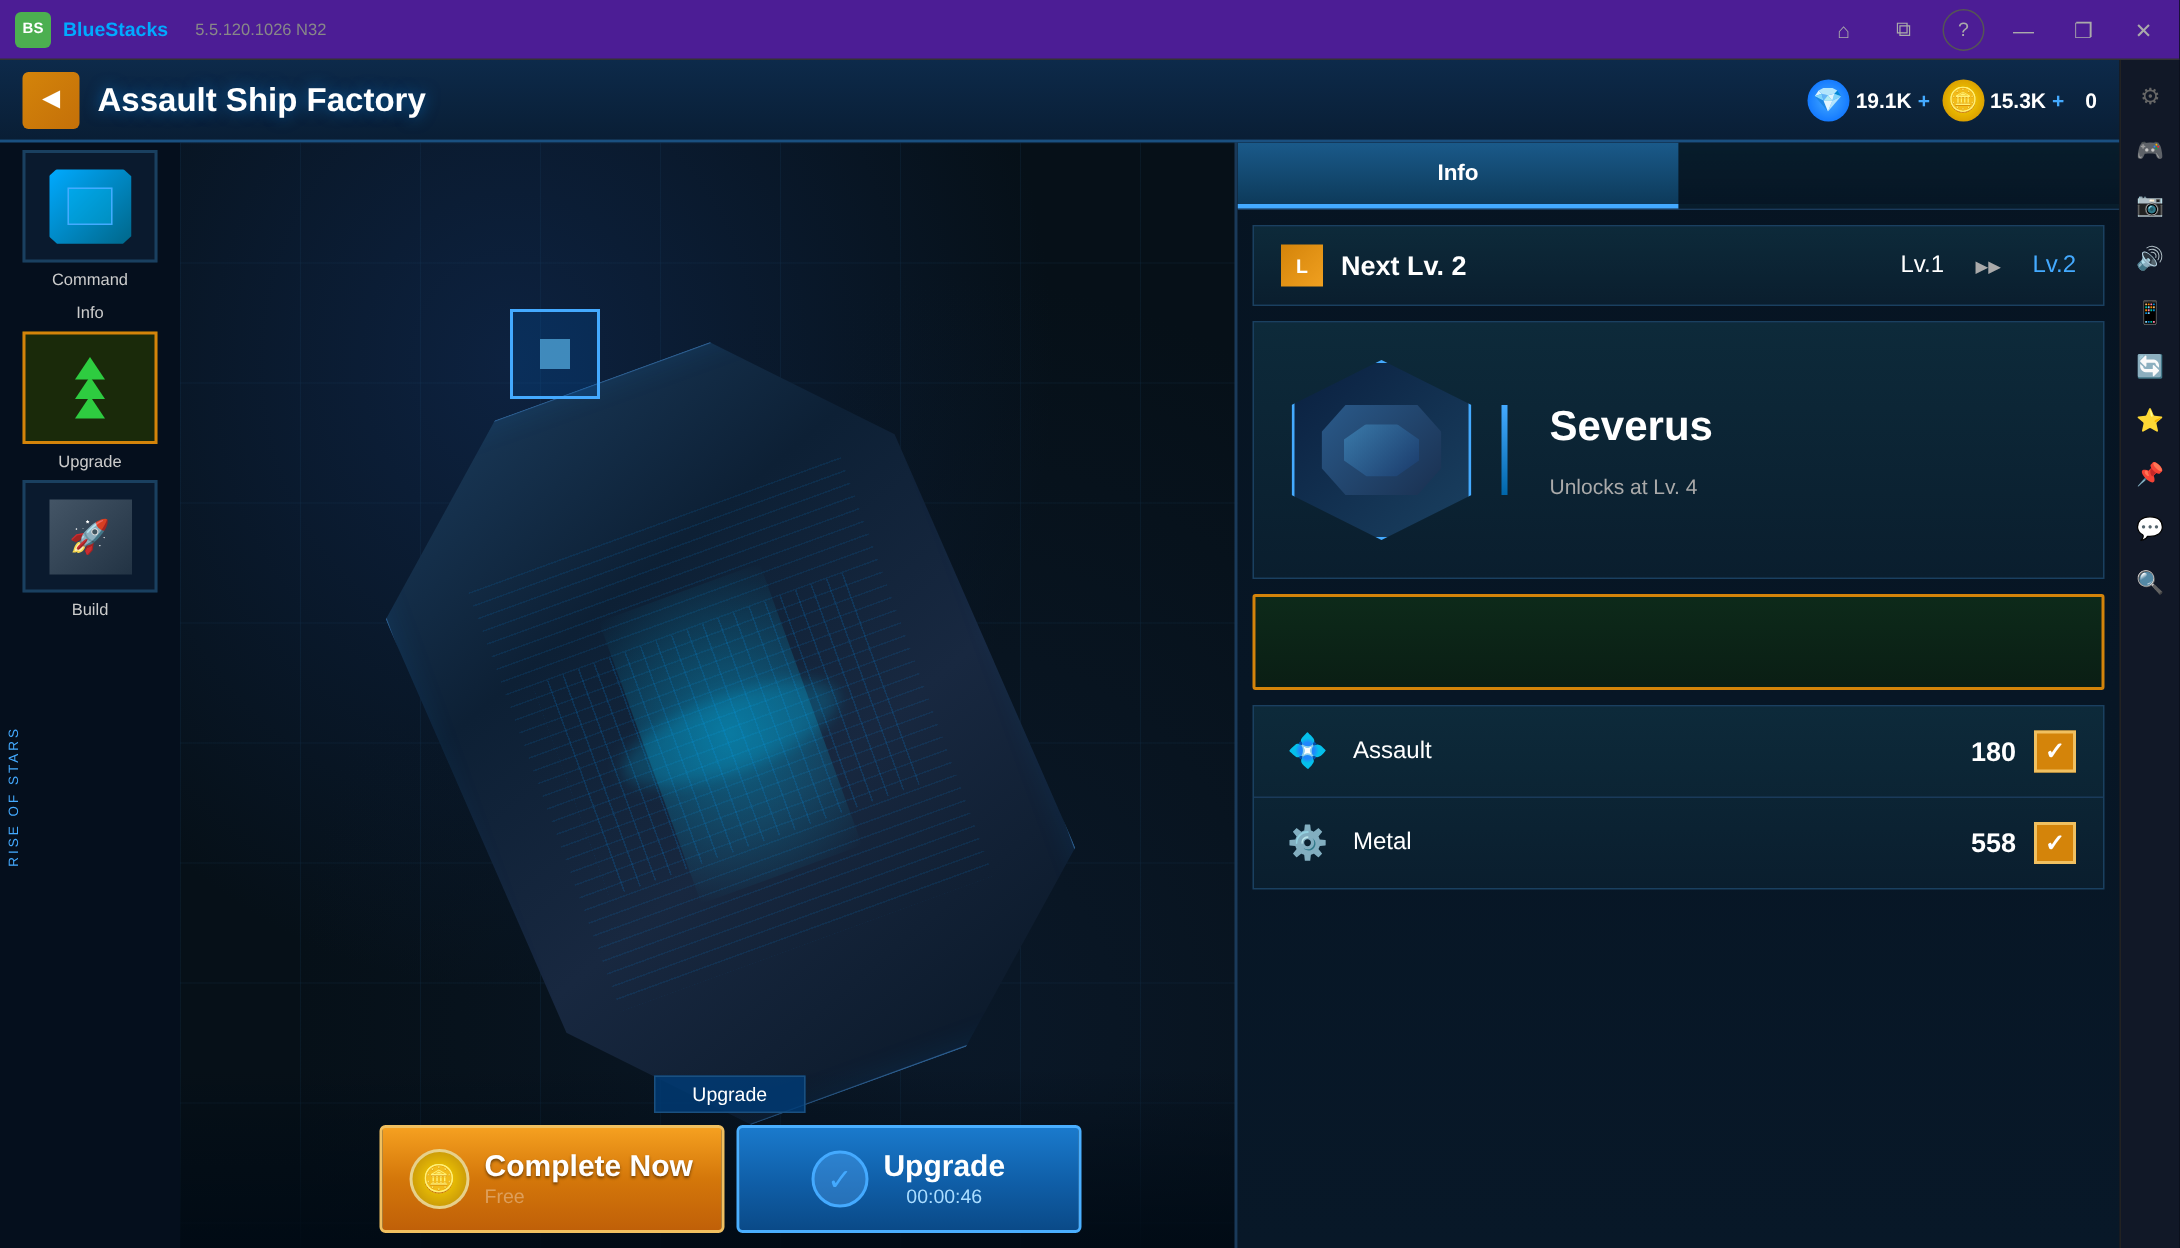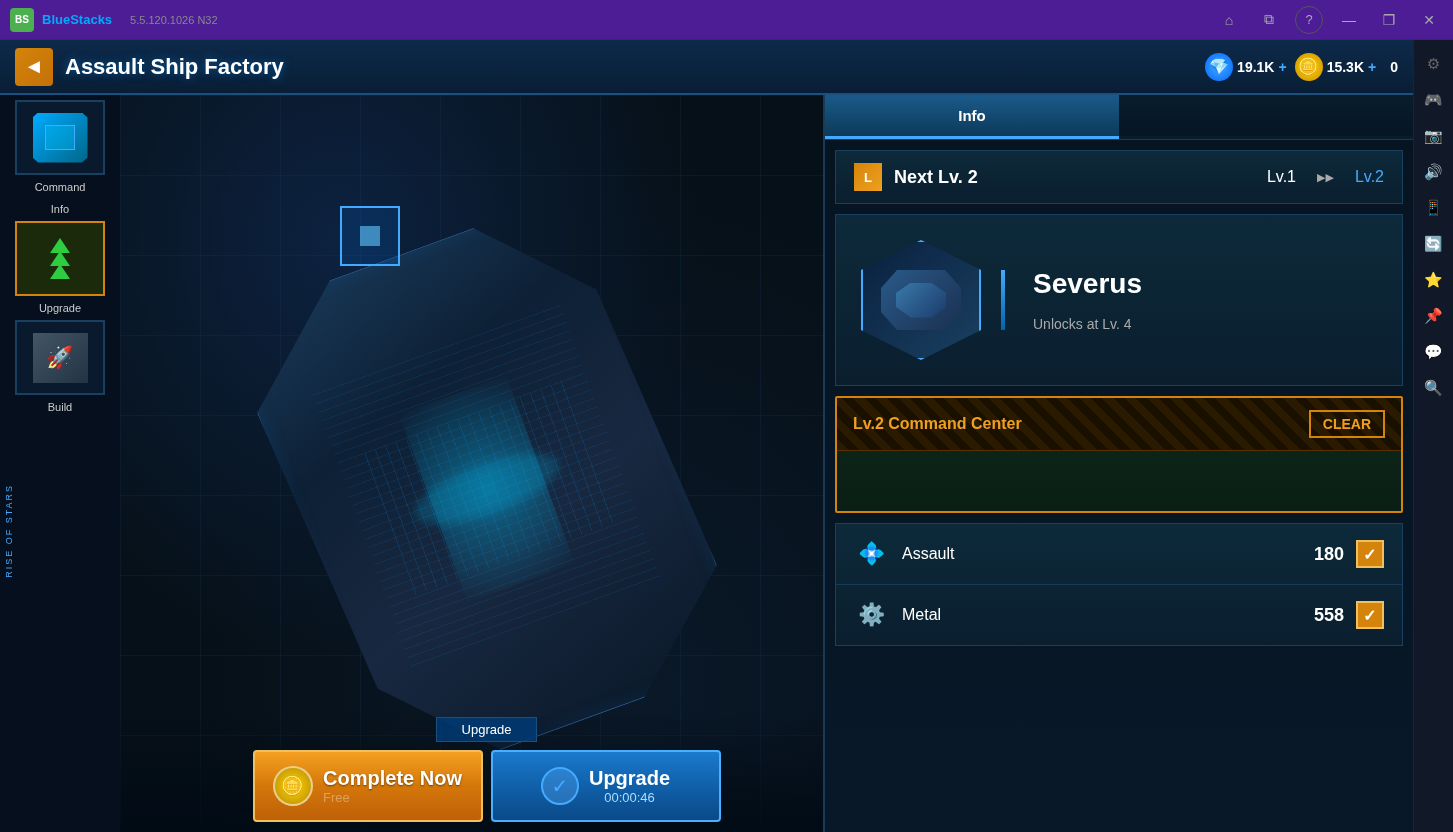--- a/index.html
+++ b/index.html
@@ -711,24 +711,20 @@
       </div>
     </div>
     <div class="ship-blue-bar"></div>
     <div>
       <div class="ship-name">Severus</div>
       <div class="ship-unlock">Unlocks at Lv. 4</div>
     </div>
   </div>
 
   <div class="req-section">
-    <div class="req-header hazard">
-      <span class="req-header-text">Lv.2 Command Center</span>
-      <button class="clear-btn">CLEAR</button>
-    </div>
     <div class="req-content">
       
     </div>
   </div>
 
   <div class="resources-section">
     <div class="resource-row">
       <div class="resource-row-icon">💠</div>
       <span class="resource-row-name">Assault</span>
       <span class="resource-row-amount">180</span>

